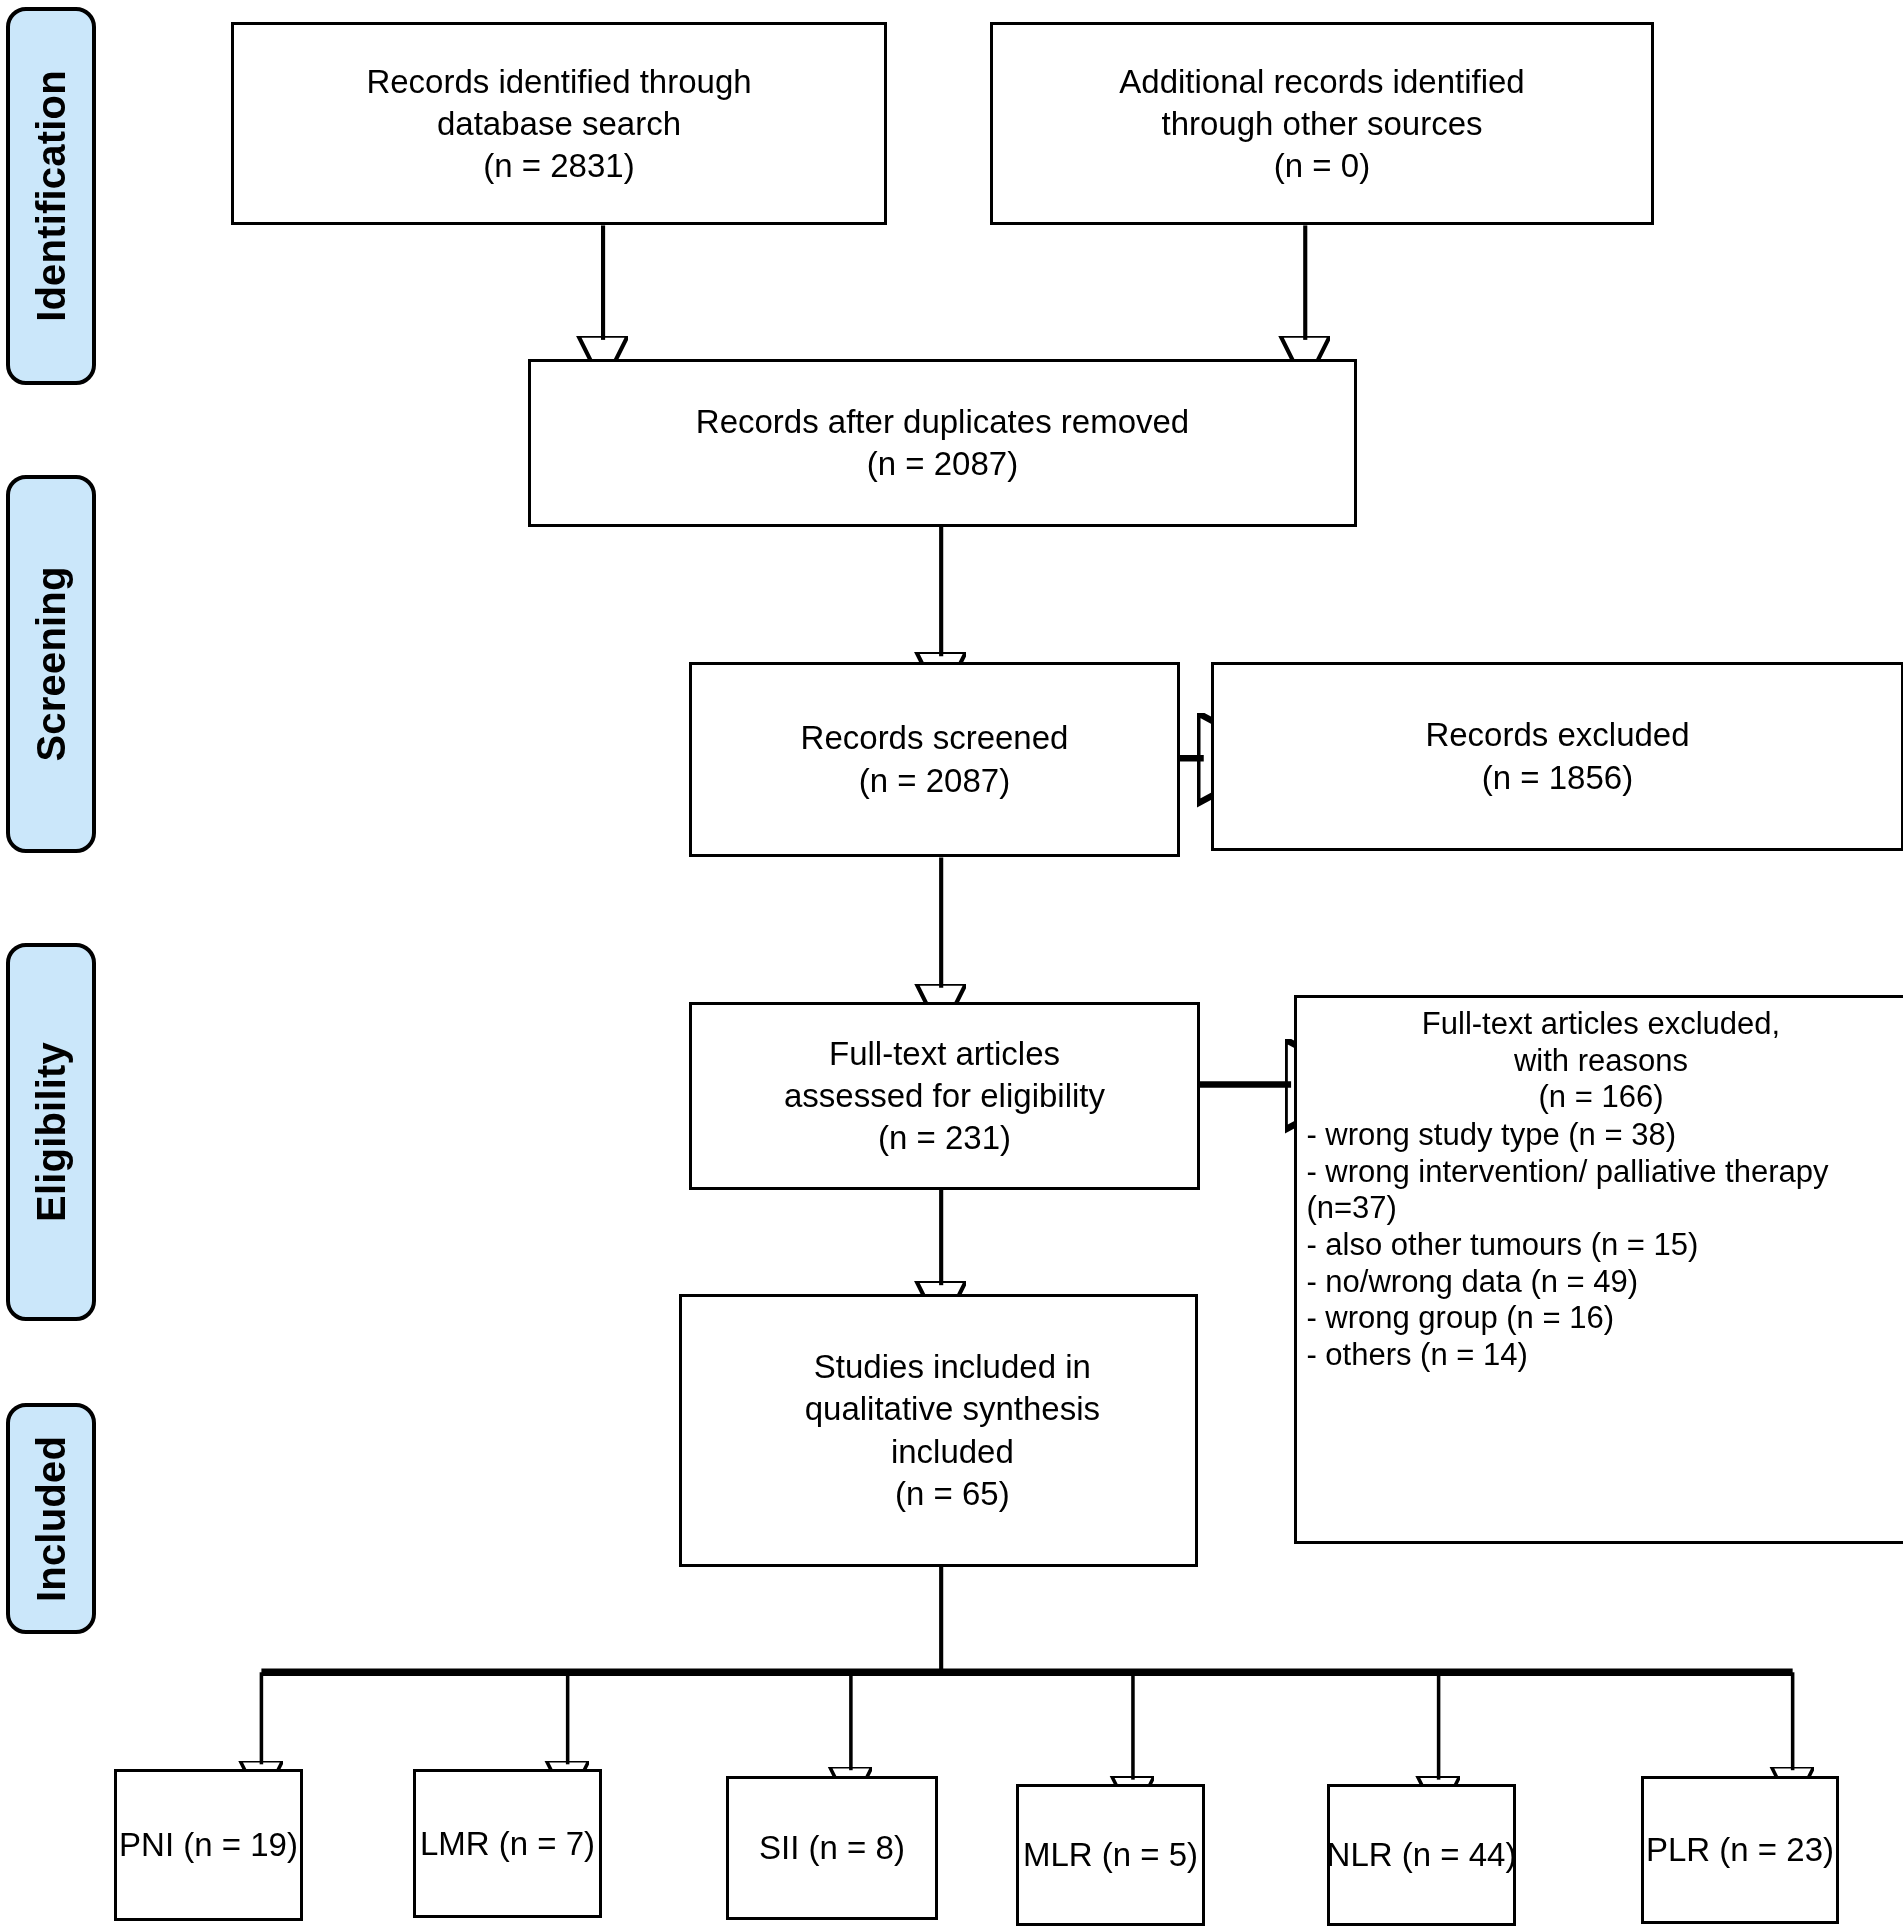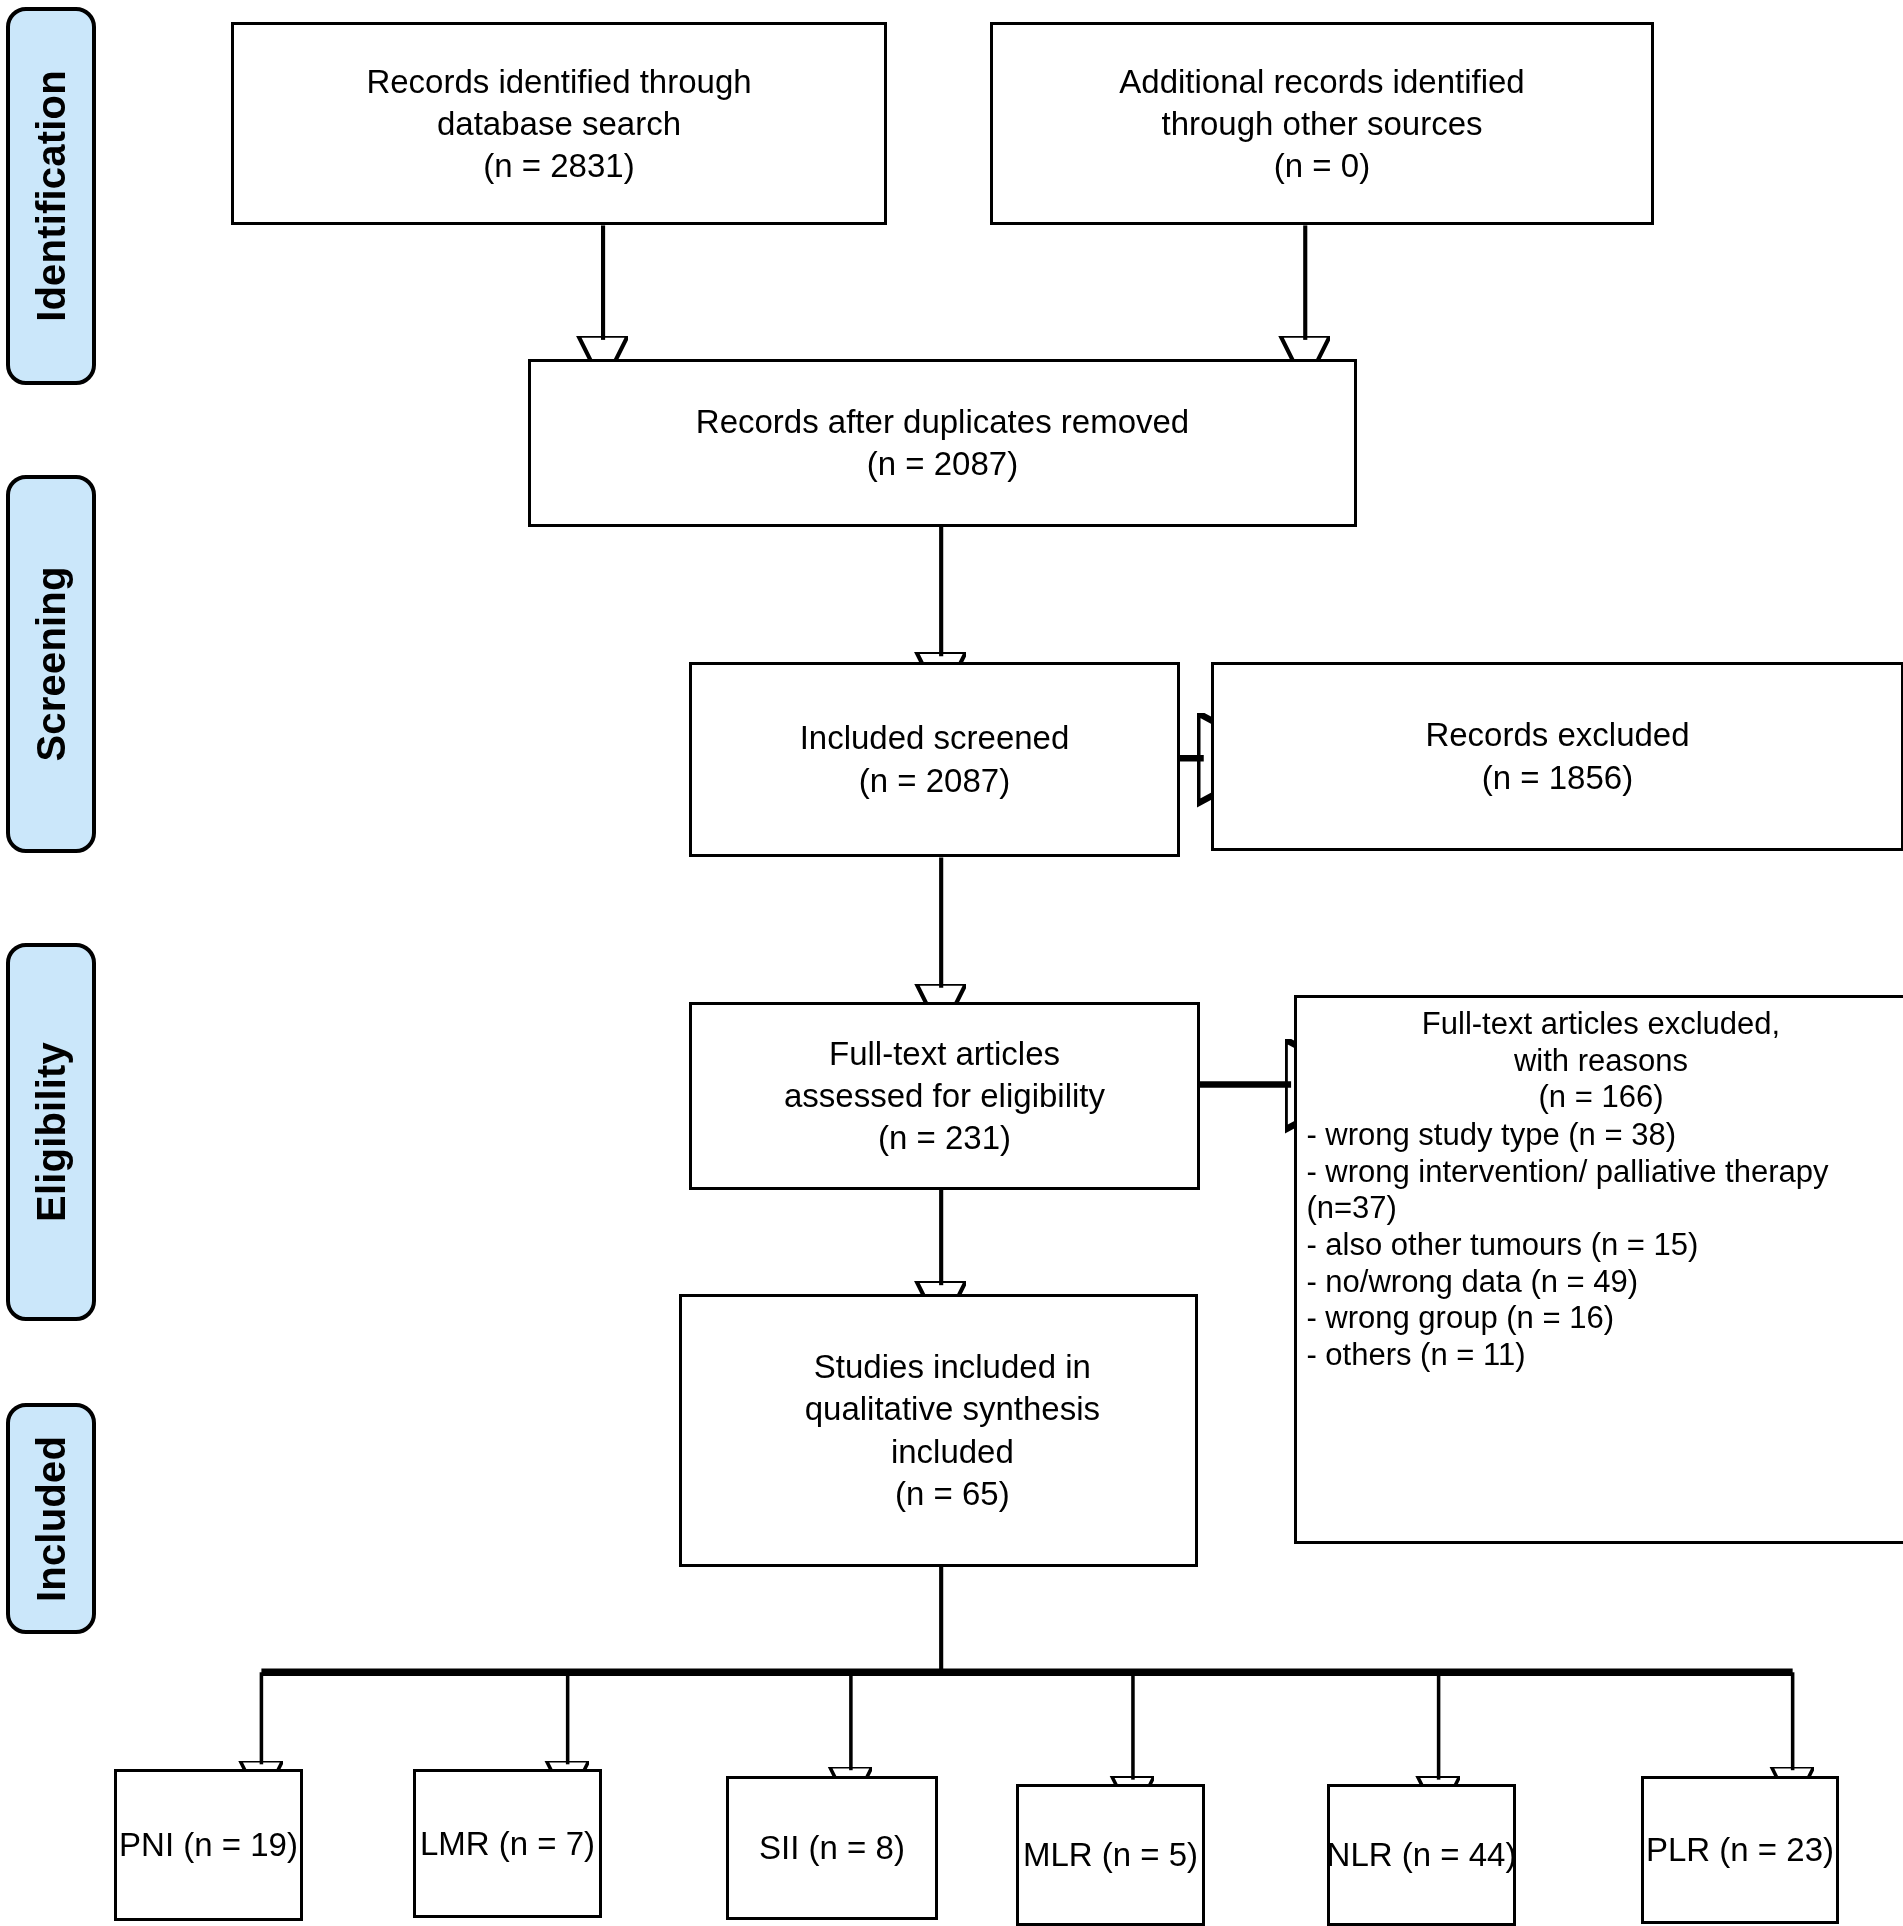--- a/index.html
+++ b/index.html
@@ -170,21 +170,21 @@
 
   <div class="fbox" style="left:528px; top:359px; width:829px; height:168px;">
     <div class="txt">
       <div>Records after duplicates removed</div>
       <div>(n = 2087)</div>
     </div>
   </div>
 
   <div class="fbox" style="left:689px; top:662px; width:491px; height:195px;">
     <div class="txt">
-      <div>Included screened</div>
+      <div>Records screened</div>
       <div>(n = 2087)</div>
     </div>
   </div>
 
   <div class="fbox" style="left:1211px; top:662px; width:693px; height:189px;">
     <div class="txt">
       <div>Records excluded</div>
       <div>(n = 1856)</div>
     </div>
   </div>
@@ -200,21 +200,21 @@
   <div class="reasonbox" style="left:1294px; top:995px; width:614px; height:549px;">
     <div class="rb-head">Full-text articles excluded,
 with reasons</div>
     <div class="rb-head">(n = 166)</div>
     <div class="rb-list">
       <div>- wrong study type (n = 38)</div>
       <div>- wrong intervention/ palliative therapy (n=37)</div>
       <div>- also other tumours (n = 15)</div>
       <div>- no/wrong data (n = 49)</div>
       <div>- wrong group (n = 16)</div>
-      <div>- others (n = 11)</div>
+      <div>- others (n = 14)</div>
     </div>
   </div>
 
   <div class="fbox" style="left:679px; top:1294px; width:519px; height:273px;padding-left:36px;">
     <div class="txt">
       <div style="white-space:pre-line;">Studies included in
 qualitative synthesis
 included</div>
       <div>(n = 65)</div>
     </div>

